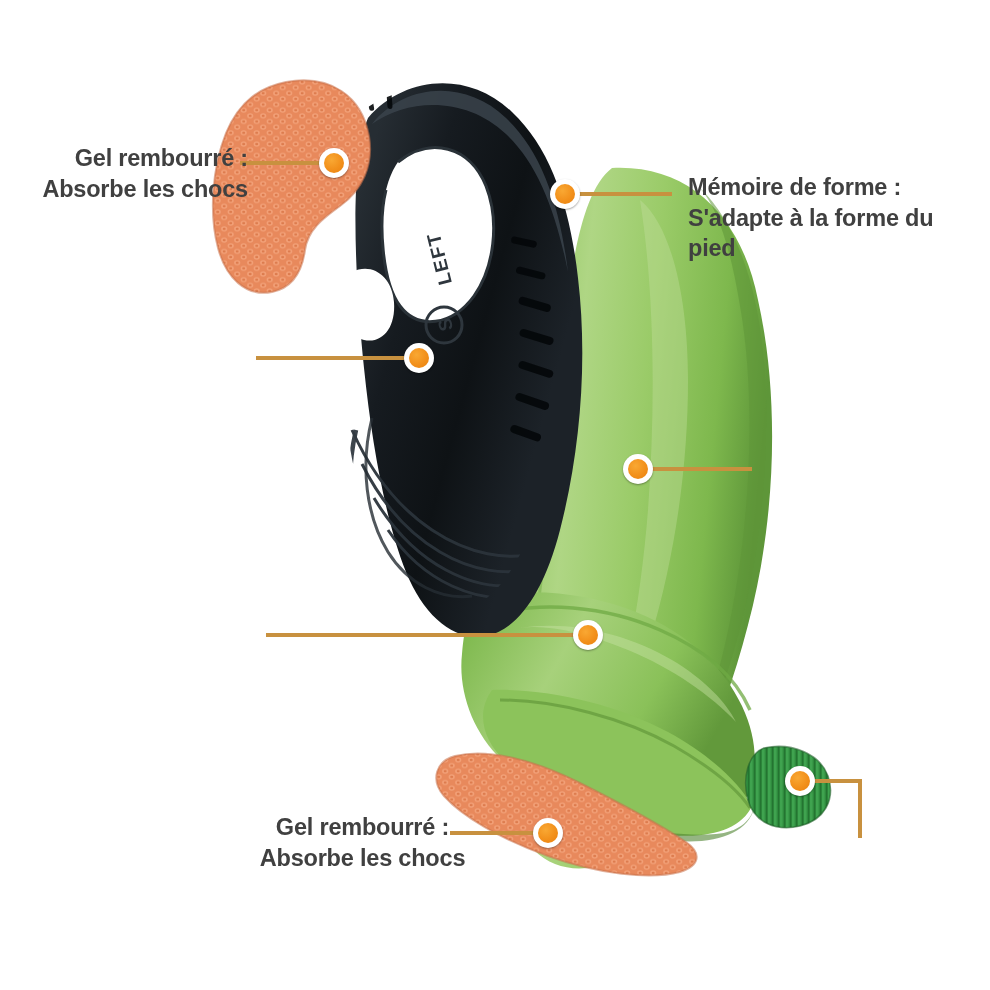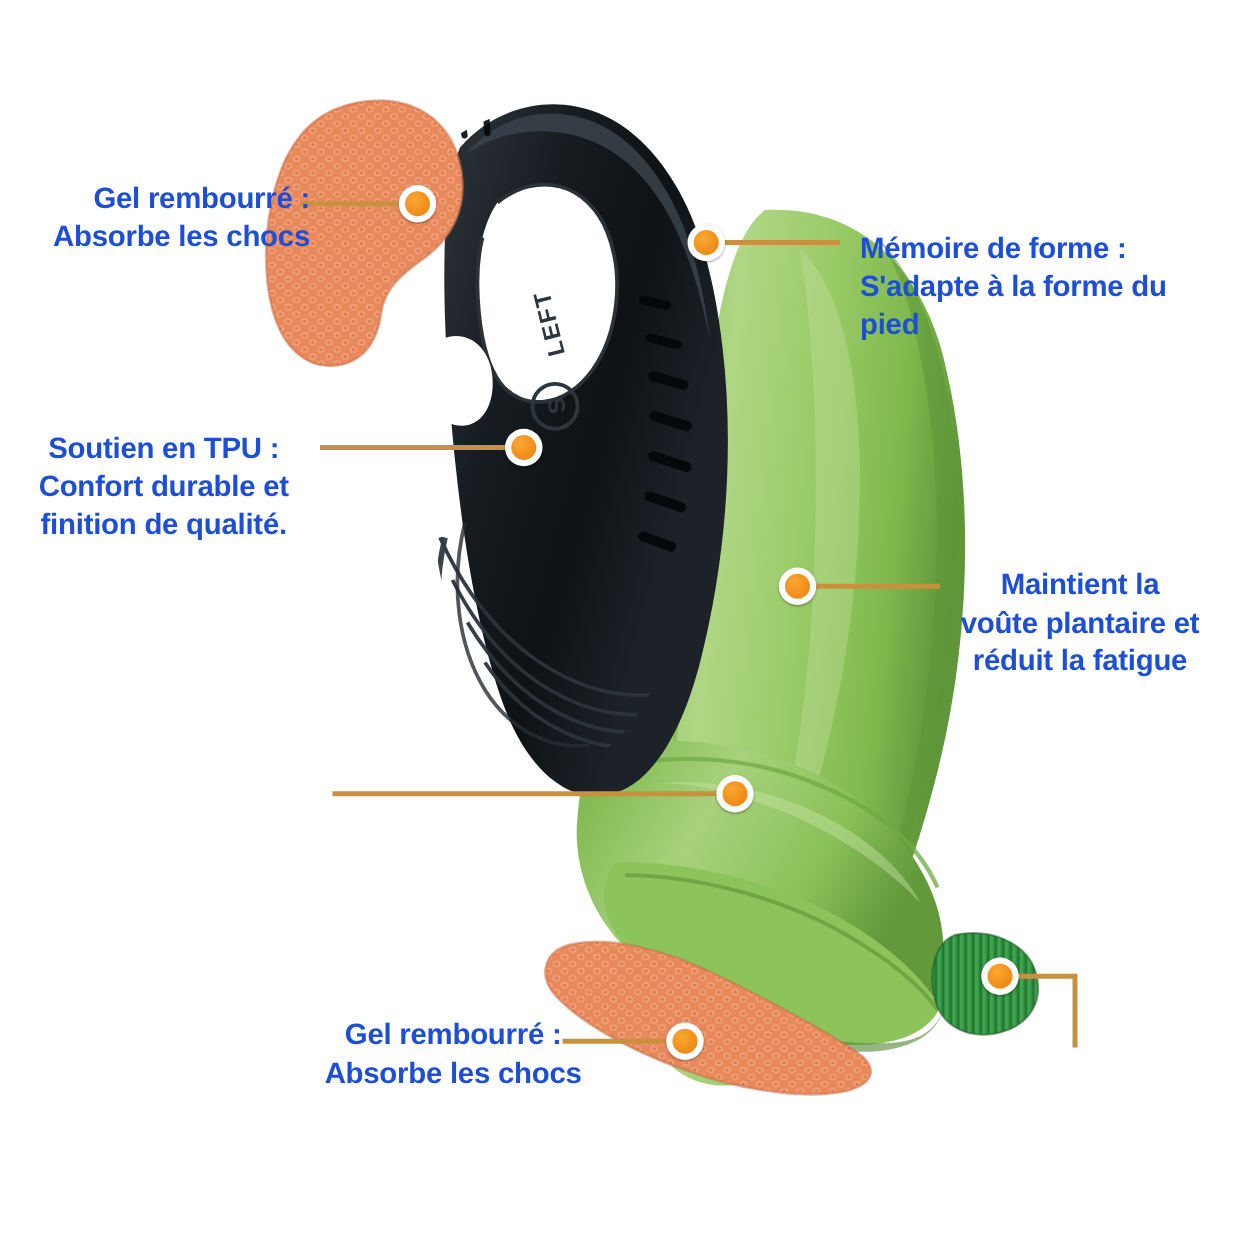--- a/index.html
+++ b/index.html
@@ -15,33 +15,33 @@
     position: relative;
     width: 990px;
     height: 990px;
     background: #ffffff;
     overflow: hidden;
   }
 
   
   .callout {
     position: absolute;
-    color: #1d4ed8;
+    color: #404040;
     font-weight: 700;
     font-size: 23.5px;
     line-height: 1.30;
     letter-spacing: -0.2px;
     white-space: pre-line;
   }
 
   .c-gel-heel   { left: 18px;  top: 143px; width: 230px; text-align: right; }
   .c-tpu        { left: 8px;   top: 343px; width: 246px; text-align: center; }
   .c-poly       { left: 36px;  top: 618px; width: 256px; text-align: center; }
   .c-gel-fore   { left: 230px; top: 812px; width: 265px; text-align: center; }
-  .c-memory     { left: 688px; top: 172px; width: 292px; text-align: left; margin-top: 11px; }
+  .c-memory     { left: 688px; top: 172px; width: 292px; text-align: left; }
   .c-arch       { left: 742px; top: 452px; width: 244px; text-align: center; }
   .c-breathe    { left: 736px; top: 845px; width: 252px; text-align: center; }
 
   
   #lines {
     position: absolute;
     left: 0; top: 0;
     width: 990px; height: 990px;
     pointer-events: none;
   }
@@ -276,24 +276,18 @@
   <div class="marker" style="left:334px; top:163px;"></div>
   <div class="marker" style="left:419px; top:358px;"></div>
   <div class="marker" style="left:588px; top:635px;"></div>
   <div class="marker" style="left:548px; top:833px;"></div>
   <div class="marker" style="left:565px; top:194px;"></div>
   <div class="marker" style="left:638px; top:469px;"></div>
   <div class="marker" style="left:800px; top:781px;"></div>
 
   <div class="callout c-gel-heel">Gel rembourré :
 Absorbe les chocs</div>
-  <div class="callout c-tpu">Soutien en TPU :
-Confort durable et
-finition de qualité.</div>
   <div class="callout c-gel-fore">Gel rembourré :
 Absorbe les chocs</div>
   <div class="callout c-memory">Mémoire de forme :
 S'adapte à la forme du pied</div>
-  <div class="callout c-arch">Maintient la
-voûte plantaire et
-réduit la fatigue</div>
 
 </div>
 
 </body></html>

